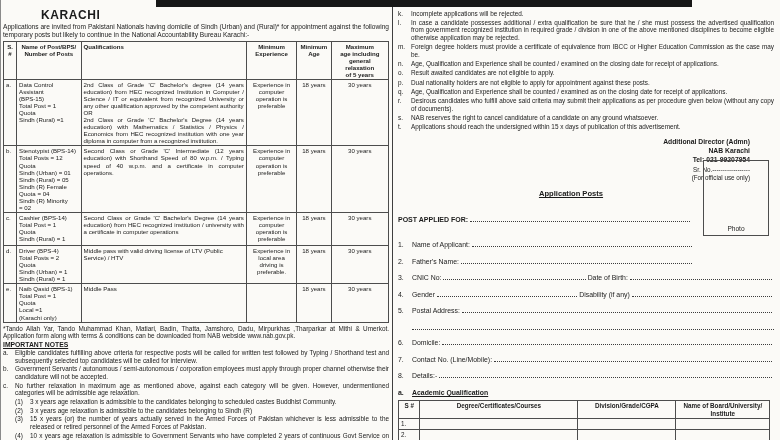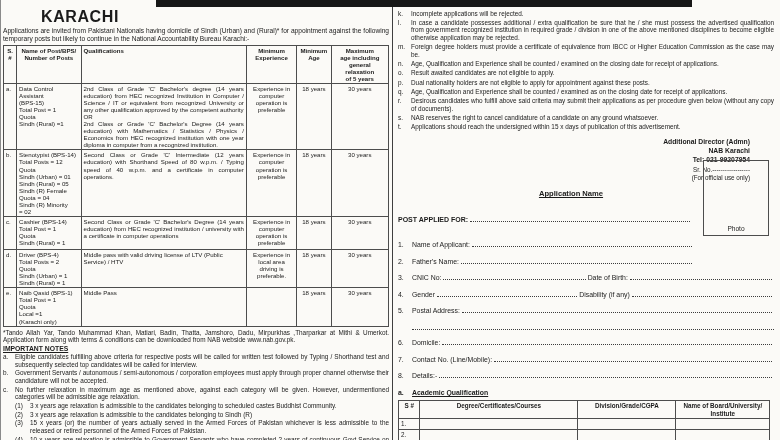--- a/index.html
+++ b/index.html
@@ -9,21 +9,21 @@
     font-family:"Liberation Sans",sans-serif;
     -webkit-font-smoothing:antialiased;
   }
   .page{position:relative;width:780px;height:440px;border-left:1px solid #8a8a8a;box-sizing:border-box;}
   .topbar{position:absolute;top:0;left:155px;width:536px;height:7px;background:#171717;}
   .cols{display:flex;width:100%;height:100%;}
   .leftcol{width:392px;flex:none;box-sizing:border-box;border-right:1.5px solid #3f3f3f;padding:8px 3px 0 2px;}
   .rightcol{flex:1;box-sizing:border-box;position:relative;padding:8px 6px 0 5px;}
 
   
-  .city{font-weight:bold;font-size:16px;letter-spacing:.6px;margin:0 0 1px 38px;}
+  .city{font-weight:bold;font-size:12px;letter-spacing:.6px;margin:0 0 1px 38px;}
   .intro{font-size:6.6px;line-height:1.18;text-align:justify;margin:0 0 2px 0;}
   table.posts{border-collapse:collapse;width:100%;table-layout:fixed;}
   .posts th,.posts td{border:1px solid #4d4d4d;font-size:6.1px;line-height:1.16;padding:1px 2px;vertical-align:top;word-wrap:break-word;}
   .posts th{font-weight:bold;text-align:center;}
   .pre{white-space:pre-line;}
   .ctr{text-align:center;}
   .just{text-align:justify;}
   .posts .hq{text-align:left;}
   .rowA td{height:62px;}
   .rowB td{height:56px;}
@@ -247,21 +247,21 @@
       <div class="sig">
         <div>Additional Director (Admn)</div>
         <div>NAB Karachi</div>
         <div>Tel: 021-99207954</div>
       </div>
       <div class="official">
         <div>Sr. No.------------------</div>
         <div>(For official use only)</div>
       </div>
 
-      <div class="appform">Application Name</div>
+      <div class="appform">Application Posts</div>
 
       <div class="postapplied">
         <span>POST APPLIED FOR:</span>
         <span class="dots"></span>
       </div>
 
       <div class="photo-box">
         <span>Photo</span>
       </div>
 

